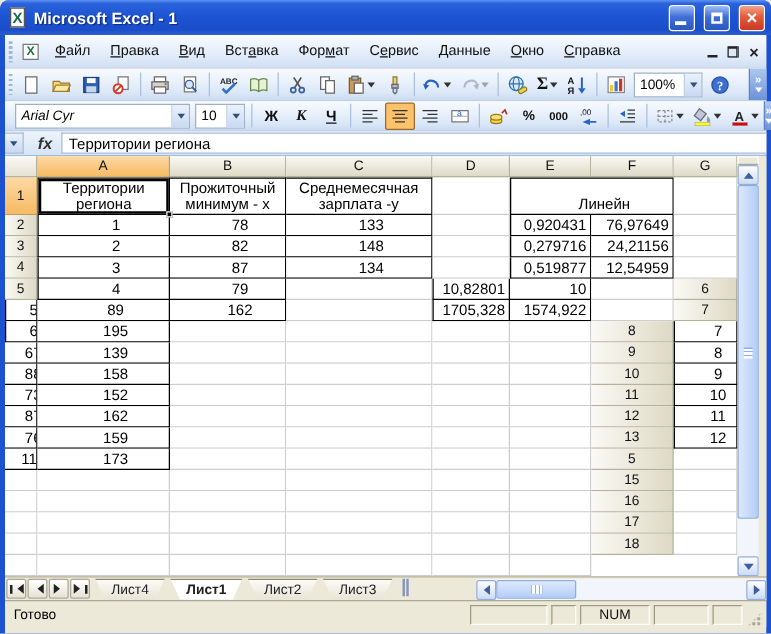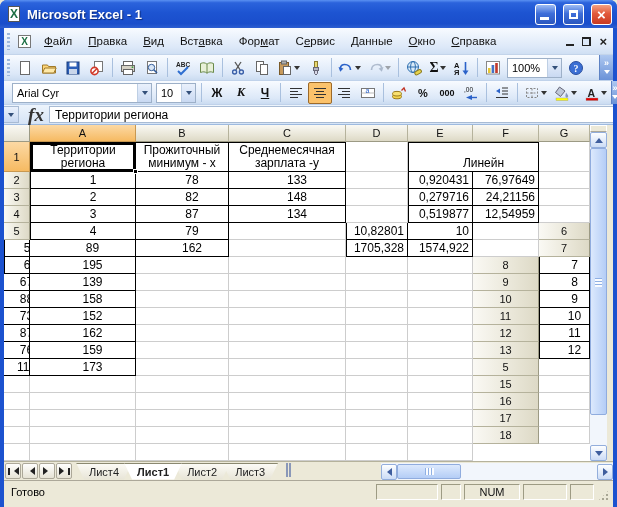--- a/index.html
+++ b/index.html
@@ -72,36 +72,36 @@
   .tbtn.active { background:#FBC26B; border-color:#9C6A2A; }
   .tbtn .lbl { font-size:12px; color:#111; }
   .dd { width:8px; display:flex; align-items:center; justify-content:center; }
   .dd::after { content:""; border:3px solid transparent; border-top:4px solid #333; margin-top:4px; }
   .sep { width:1px; height:19px; background:#A9C0DE; margin:0 3px; flex:0 0 1px; }
   .combo { height:20px; background:#fff; border:1px solid #9DB0C8; display:flex; align-items:center; font-size:11px; padding-left:4px; margin:0 2px; }
   .combo .val { flex:1; white-space:nowrap; overflow:hidden; }
   .combo .arrow { width:14px; height:100%; margin-left:2px; border-left:1px solid #BECFE4;
     background:linear-gradient(180deg,#EAF1FC,#C9D9F2); display:flex; align-items:center; justify-content:center; }
   .combo .arrow::after { content:""; border:3px solid transparent; border-top:4px solid #33507A; margin-top:4px; }
-  .combo-font { width:140px; }
+  .combo-font { width:140px;font-style:italic; }
   .combo-size { width:40px; }
   .combo-zoom { width:55px; }
   .toolbar-options { margin-left:auto; width:14px; align-self:stretch;
     background:linear-gradient(180deg,#AEC8F0,#6A92D8); border-left:1px solid #5E83C4;
     display:flex; flex-direction:column; align-items:center; justify-content:center; color:#fff; }
   .toolbar-options .chev { font-size:9px; font-weight:bold; line-height:8px; }
   .toolbar-options .tri { border:3px solid transparent; border-top:4px solid #fff; margin-top:3px; }
   
   .formulabar { height:20px; flex:0 0 20px; background:linear-gradient(180deg,#EDF4FC,#D6E4F6);
     border-bottom:1px solid #9EBADF; display:flex; align-items:stretch; }
   .namebox { width:82px; margin:1px 0 1px 1px; background:#fff; border:1px solid #A8BBD4; display:flex; align-items:center; padding-left:14px; font-size:11px; }
   .nb-arrow { width:15px; margin:1px 4px 1px 0; border:1px solid #A8BBD4; border-left:none; background:linear-gradient(180deg,#EAF1FC,#C9D9F2); display:flex; align-items:center; justify-content:center; }
   .nb-arrow::after { content:""; border:3px solid transparent; border-top:4px solid #33507A; margin-top:4px; }
   .fx { width:26px; display:flex; align-items:center; justify-content:center;
-    font-family:Liberation Serif, serif; font-style:italic; font-weight:bold; font-size:19px; color:#333; }
+    font-family:Liberation Sans, sans-serif; font-style:italic; font-weight:bold; font-size:13px; color:#333; }
   .formula-input { flex:1; margin:1px 0; background:#fff; border:1px solid #A8BBD4; border-right:none; display:flex; align-items:center; padding-left:5px; font-size:12px; }
   
   .worksheet { flex:0 0 336px; height:336px; display:flex; background:#ECE9D8; }
   .gridwrap { width:586px; display:grid;
     grid-template-columns:26px 106px 93px 117px 62px 65px 66px 51px;
     grid-template-rows:17px 30px repeat(17,17px);
     background:#fff; }
   .corner { background:linear-gradient(180deg,#FAF9F4,#E5E2D3); border-right:1px solid #9C9A84; border-bottom:1px solid #9C9A84; }
   .ch { background:linear-gradient(180deg,#FAF9F4,#E8E5D6 65%,#DDD9C6); border-right:1px solid #B5B29C; border-bottom:1px solid #9C9A84;
     font-size:11px; color:#111; display:flex; align-items:center; justify-content:center; }
@@ -134,21 +134,21 @@
   
   .tabbar { height:19px; flex:0 0 19px; background:#ECE9D8; display:flex; align-items:flex-start; border-top:1px solid #B5B29C; }
   .navbtns { display:flex; gap:1px; padding:1px 2px 0 1px; }
   .navbtn { width:16px; height:16px; border:1px solid #ACA899; border-radius:2px;
     background:linear-gradient(180deg,#FEFEFD,#E6E3D5); display:flex; align-items:center; justify-content:center; }
   .nb-bar { width:2px; height:7px; background:#222; }
   .nb-tri-l { border:4px solid transparent; border-right:5px solid #222; margin-right:3px; }
   .nb-tri-r { border:4px solid transparent; border-left:5px solid #222; margin-left:3px; }
   .navbtn .nb-tri-l { margin-right:0; }
   .navbtn .nb-tri-r { margin-left:0; }
-  .tabs { display:flex; align-items:center; padding-left:10px; height:18px; }
+  .tabs { display:flex; align-items:center; padding-left:10px; height:18px;gap:12px; }
   .tab { height:17px; padding:0 13px; margin-left:-8px; font-size:11px; color:#222;
     display:flex; align-items:center; justify-content:center;
     background:linear-gradient(180deg,#FBFAF5,#E7E4D6);
     clip-path:polygon(0 0,100% 0,calc(100% - 8px) 100%,8px 100%);
     border-top:1px solid #8A8870; }
   .tab.active { background:#fff; font-weight:bold; position:relative; z-index:2; }
   .tab-split { width:5px; height:14px; margin:1px 2px 0 8px; border-left:2px solid #8A98B8; border-right:2px solid #8A98B8; }
   .hscroll { margin-left:auto; width:232px; height:17px; margin-top:1px; display:flex; align-items:center; background:#F2F6FC; }
   .hthumb { width:64px; height:15px; background:linear-gradient(180deg,#DCE9FD,#B4CDF6); border:1px solid #90ACDE; border-radius:2px; position:relative; }
   .hthumb::after { content:""; position:absolute; top:3px; bottom:3px; left:50%; width:9px; margin-left:-4px;

